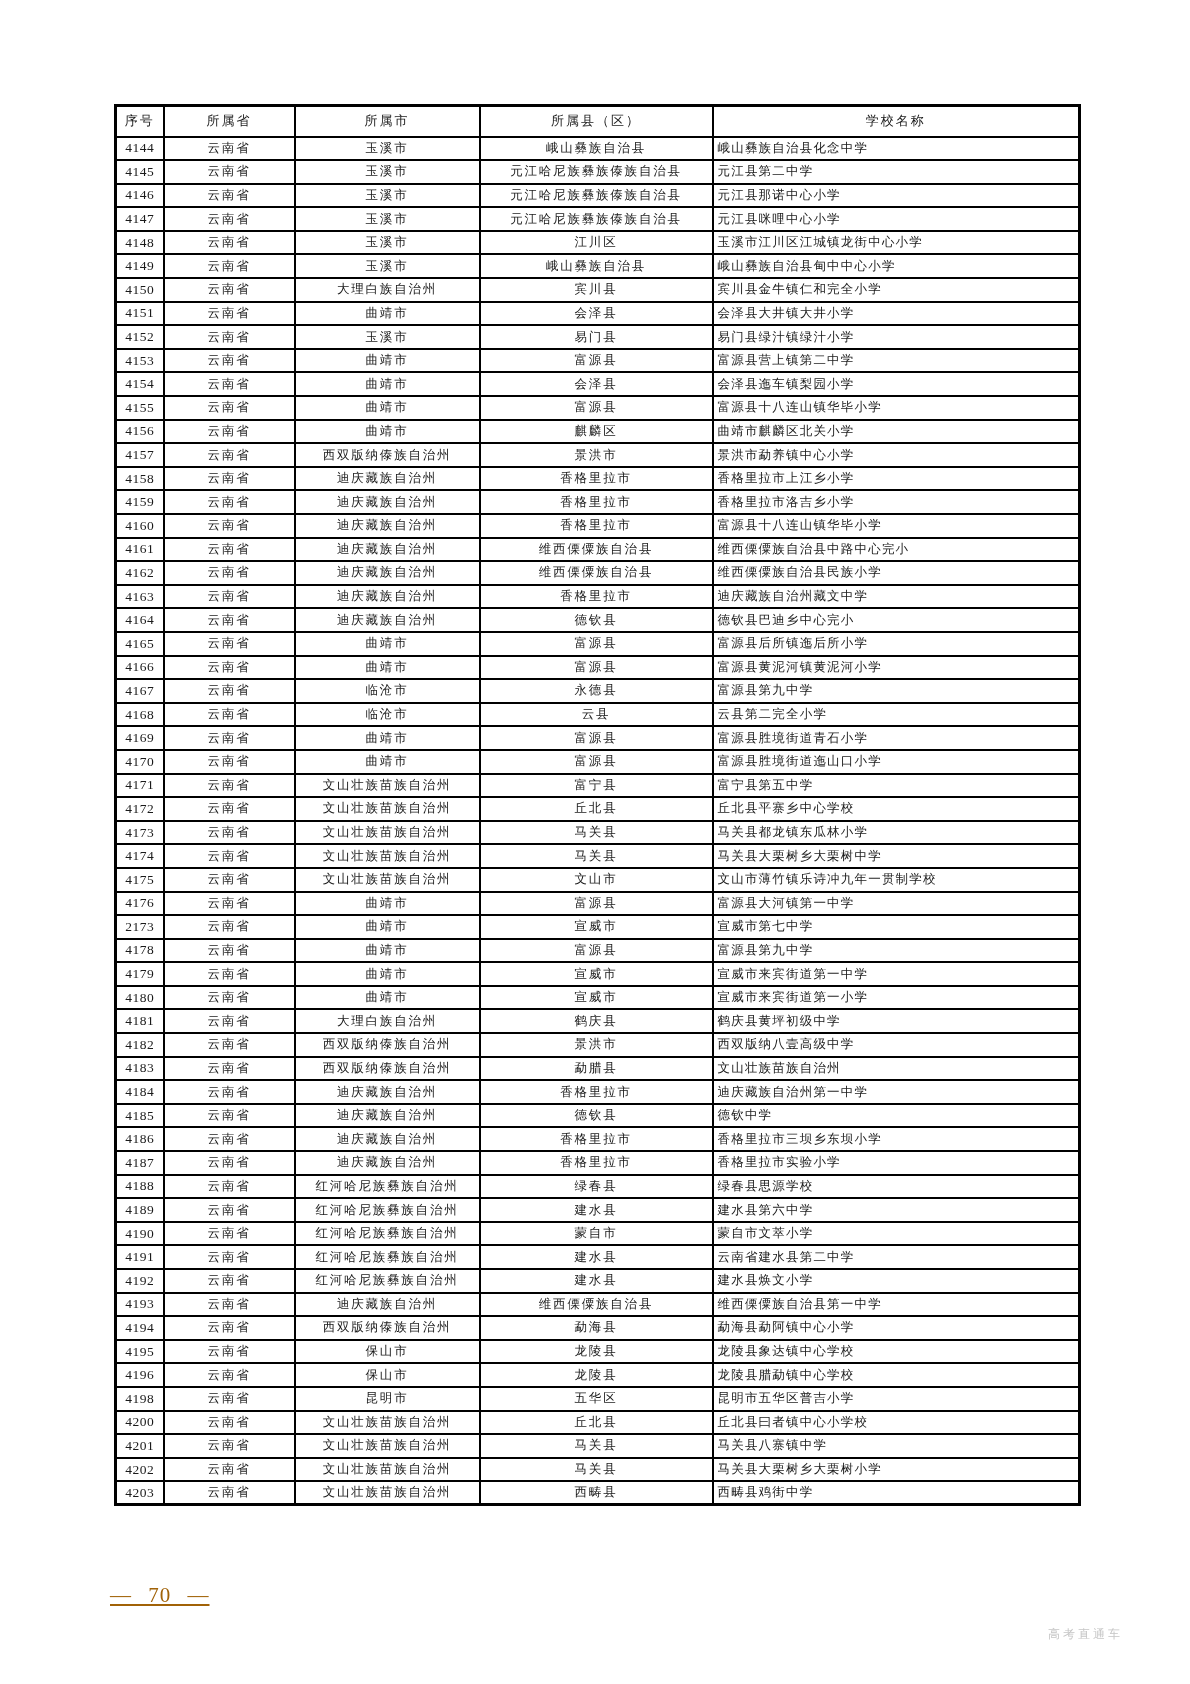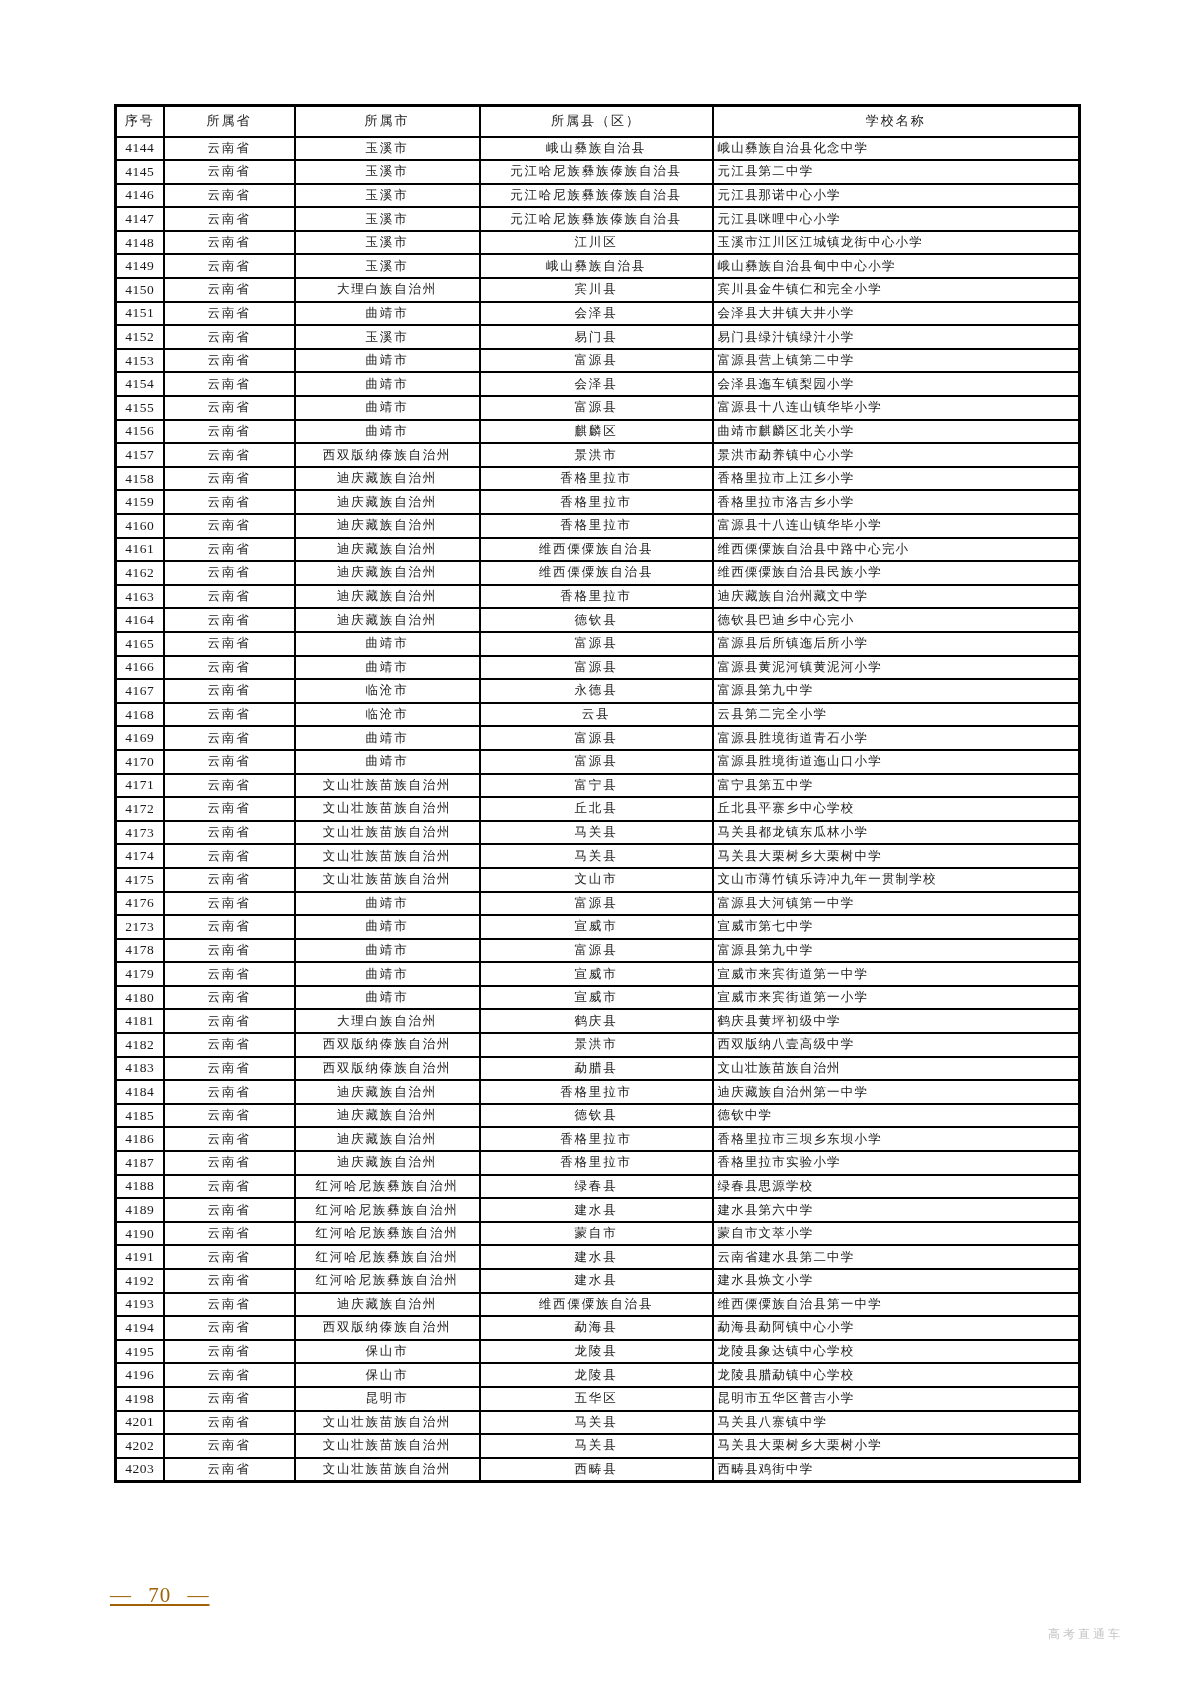--- a/index.html
+++ b/index.html
@@ -466,20 +466,27 @@
           <td class="c4">龙陵县腊勐镇中心学校</td>
         </tr>
         <tr>
           <td class="c0">4198</td>
           <td class="c1">云南省</td>
           <td class="c2">昆明市</td>
           <td class="c3">五华区</td>
           <td class="c4">昆明市五华区普吉小学</td>
         </tr>
         <tr>
+          <td class="c0">4200</td>
+          <td class="c1">云南省</td>
+          <td class="c2">文山壮族苗族自治州</td>
+          <td class="c3">丘北县</td>
+          <td class="c4">丘北县曰者镇中心小学校</td>
+        </tr>
+        <tr>
           <td class="c0">4201</td>
           <td class="c1">云南省</td>
           <td class="c2">文山壮族苗族自治州</td>
           <td class="c3">马关县</td>
           <td class="c4">马关县八寨镇中学</td>
         </tr>
         <tr>
           <td class="c0">4202</td>
           <td class="c1">云南省</td>
           <td class="c2">文山壮族苗族自治州</td>

